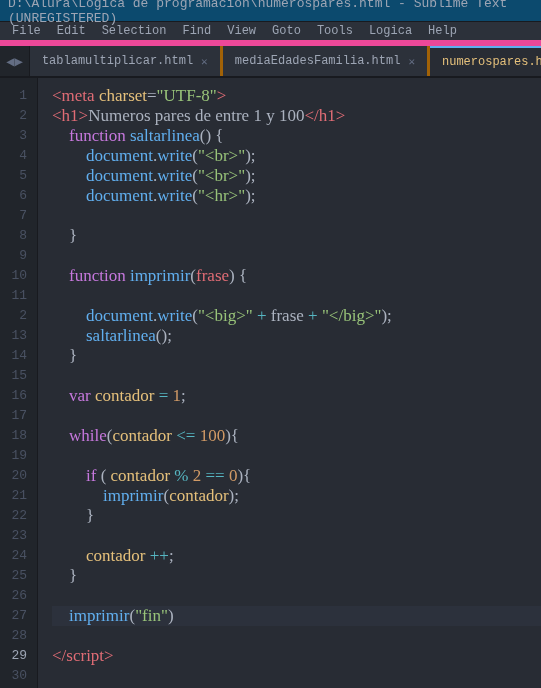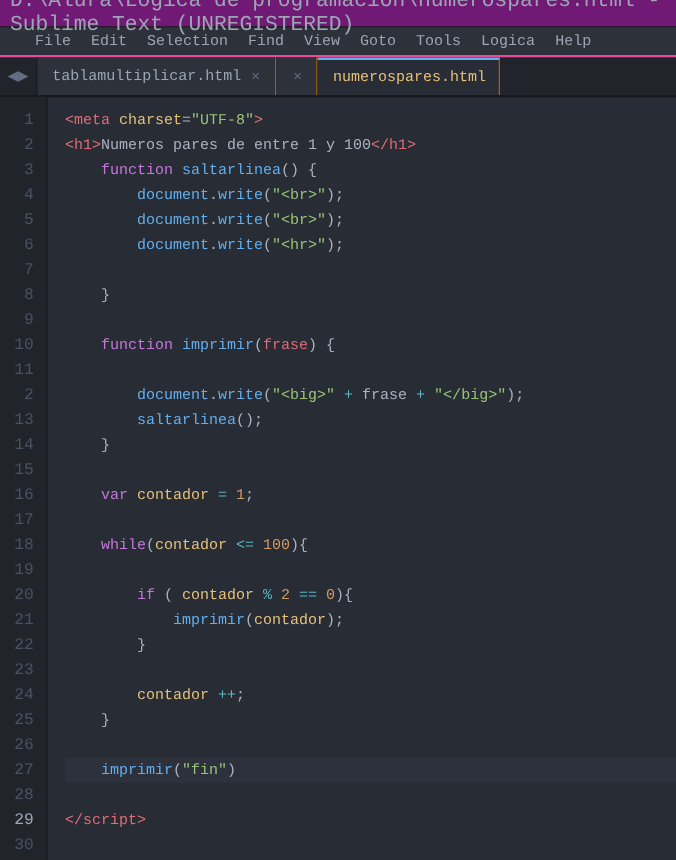--- a/index.html
+++ b/index.html
@@ -8,38 +8,38 @@
       background: #1e2229;
       color: #abb2bf;
       font-size: 13px;
       width: 541px;
       height: 688px;
       overflow: hidden;
     }
 
     
     #title-bar {
-      background: #701a75;
+      background: #0c4a6e;
       color: #9da5b4;
-      font-size: 17px;
+      font-size: 13px;
       padding: 3px 8px;
       height: 22px;
       display: flex;
       align-items: center;
       border-bottom: 1px solid #181a1f;
     }
 
     
     #menu-bar {
       background: #2c313a;
       display: flex;
       align-items: center;
       height: 24px;
-      padding: 0 20px;
-      border-bottom: 2px solid #ec4899;
+      padding: 0 4px;
+      border-bottom: 6px solid #ec4899;
     }
     .menu-item {
       padding: 2px 8px;
       color: #9da5b4;
       font-size: 12px;
       cursor: pointer;
       border-radius: 3px;
     }
 
     
@@ -57,21 +57,21 @@
       color: #636d83;
       font-size: 14px;
       border-right: 1px solid #181a1f;
     }
     .tab {
       display: flex;
       align-items: center;
       padding: 0 10px 0 12px;
       font-size: 12px;
       color: #9da5b4;
-      border-right: 1px solid #a16207;
+      border-right: 3px solid #a16207;
       cursor: pointer;
       background: #2c313a;
       gap: 6px;
     }
     .tab.active {
       background: #282c34;
       color: #e5c07b;
       border-top: 2px solid #61afef;
     }
     .tab-close {
@@ -103,21 +103,22 @@
     }
     .line-num { height: 20px; display: flex; align-items: center; justify-content: flex-end; }
     .line-num.active-line { color: #9da5b4; }
 
     
     #code-content {
       padding: 8px 0 8px 14px;
       line-height: 20px;
       overflow: auto;
       flex: 1;
-      font-size: 12px;
+      font-size: 17px;
+      font-family: Liberation Serif, serif;
     }
     .code-line {
       height: 20px;
       display: flex;
       align-items: center;
       white-space: pre;
     }
     .code-line.highlighted { background: #2c313c; }
 
     
@@ -156,20 +157,21 @@
 <div id="tabs-bar">
   <div class="nav-arrows">
     <span>◀</span>
     <span>▶</span>
   </div>
   <div class="tab">
     <span>tablamultiplicar.html</span>
     <span class="tab-close">✕</span>
   </div>
   <div class="tab">
+    <span>mediaEdadesFamilia.html</span>
     <span class="tab-close">✕</span>
   </div>
   <div class="tab active">
     <span>numerospares.html</span>
 
   </div>
 </div>
 
 <div id="editor">
   <div id="line-numbers">

